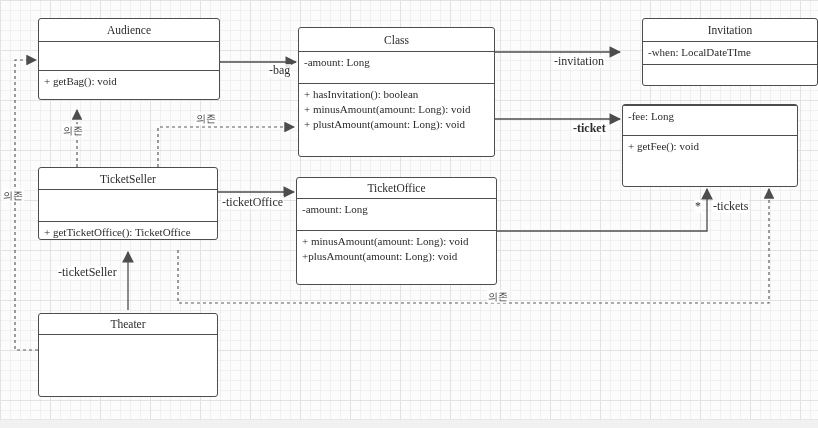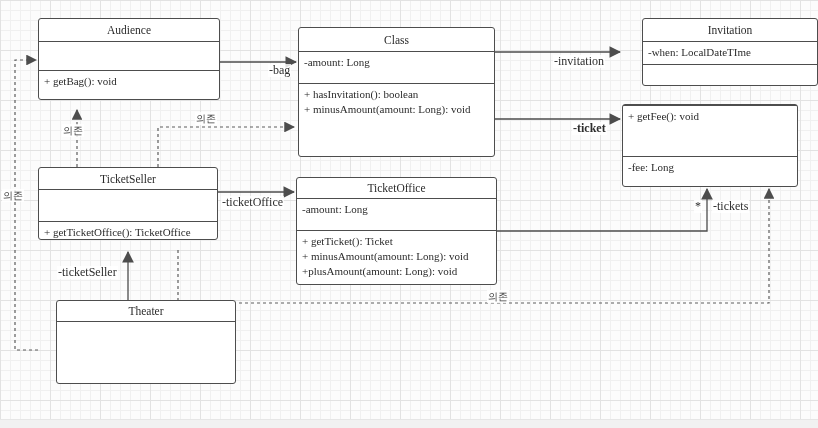--- a/index.html
+++ b/index.html
@@ -74,61 +74,61 @@
   </div>
 
   <div class="uml-box" style="left:298px;top:27px;width:197px;height:130px;justify-content:space-between;">
     <div class="uml-title" style="height:23px;">Class</div>
     <div class="uml-comp" style="height:32px;">
       <div class="uml-line">-amount: Long</div>
     </div>
     <div class="uml-comp grow">
       <div class="uml-line">+ hasInvitation(): boolean</div>
       <div class="uml-line">+ minusAmount(amount: Long): void</div>
+      <div class="uml-line">+ plustAmount(amount: Long): void</div>
     </div>
   </div>
 
   <div class="uml-box" style="left:622px;top:18px;width:176px;height:68px;margin-left:20px;">
     <div class="uml-title" style="height:22px;">Invitation</div>
     <div class="uml-comp" style="height:23px;">
       <div class="uml-line">-when: LocalDateTIme</div>
     </div>
     <div class="uml-comp grow"></div>
   </div>
 
   <div class="uml-box" style="left:622px;top:104px;width:176px;height:83px;">
+    <div class="uml-comp" style="height:30px;">
+      <div class="uml-line">-fee: Long</div>
+    </div>
     <div class="uml-comp grow">
       <div class="uml-line">+ getFee(): void</div>
-    </div>
-    <div class="uml-comp" style="height:30px;">
-      <div class="uml-line">-fee: Long</div>
     </div>
   </div>
 
   <div class="uml-box" style="left:38px;top:167px;width:180px;height:73px;">
     <div class="uml-title" style="height:21px;">TicketSeller</div>
     <div class="uml-comp" style="height:32px;"></div>
     <div class="uml-comp grow">
       <div class="uml-line">+ getTicketOffice(): TicketOffice</div>
     </div>
   </div>
 
   <div class="uml-box" style="left:296px;top:177px;width:201px;height:108px;justify-content:space-between;">
     <div class="uml-title" style="height:20px;">TicketOffice</div>
     <div class="uml-comp" style="height:32px;">
       <div class="uml-line">-amount: Long</div>
     </div>
     <div class="uml-comp grow">
-      <div class="uml-line">+ getTicket(): Ticket</div>
       <div class="uml-line">+ minusAmount(amount: Long): void</div>
       <div class="uml-line">+plusAmount(amount: Long): void</div>
     </div>
   </div>
 
-  <div class="uml-box" style="left:38px;top:300px;width:180px;height:84px;margin-left:18px;">
+  <div class="uml-box" style="left:38px;top:313px;width:180px;height:84px;">
     <div class="uml-title" style="height:20px;">Theater</div>
     <div class="uml-comp" style="height:31px;"></div>
   </div>
 
   <div class="edge-label" style="left:268px;top:64px;">-bag</div>
   <div class="edge-label" style="left:553px;top:55px;">-invitation</div>
   <div class="edge-label" style="left:572px;top:122px;font-weight:bold;">-ticket</div>
   <div class="edge-label" style="left:221px;top:196px;">-ticketOffice</div>
   <div class="edge-label" style="left:57px;top:266px;">-ticketSeller</div>
   <div class="edge-label" style="left:694px;top:200px;">*</div>

